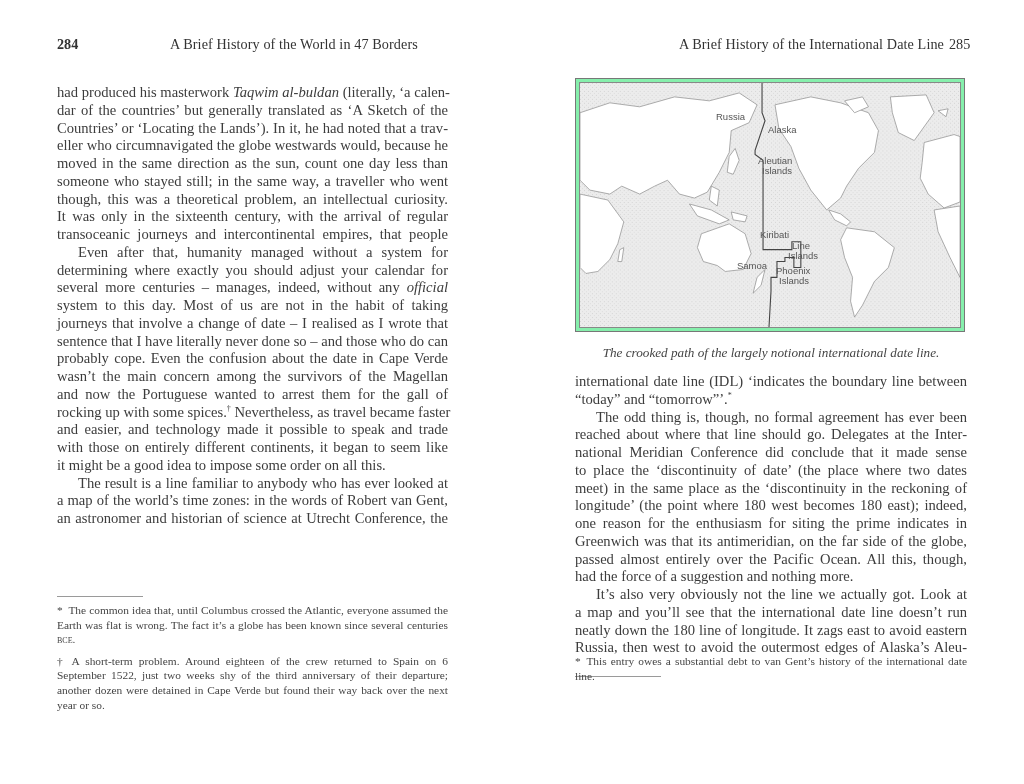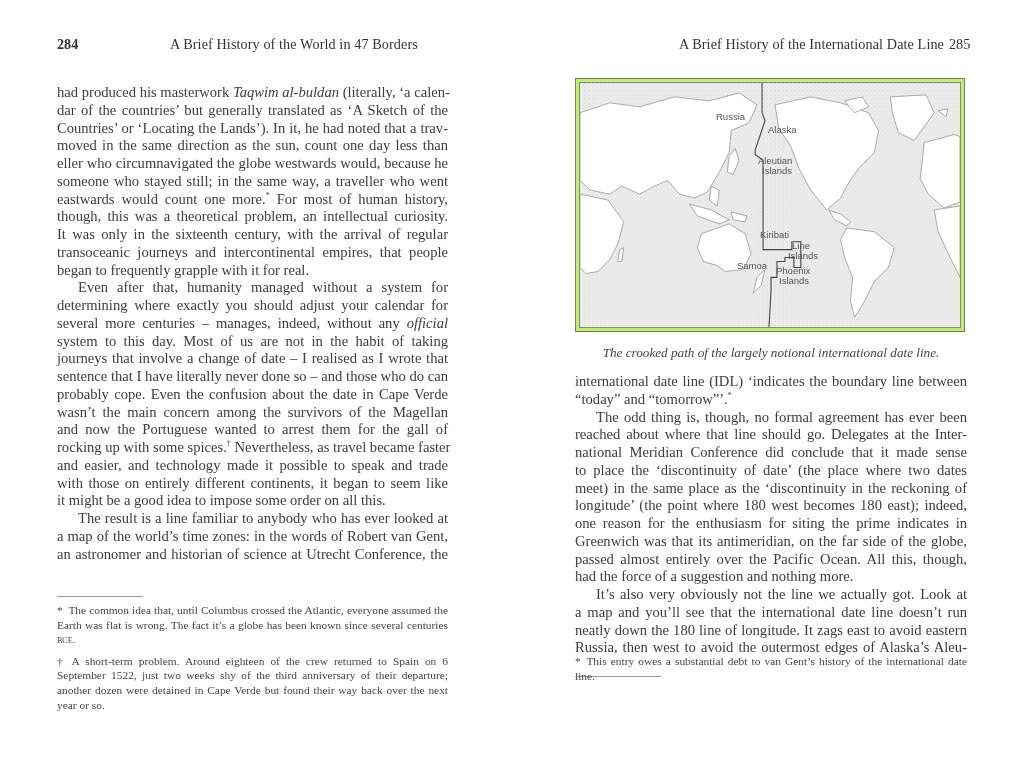--- a/index.html
+++ b/index.html
@@ -20,45 +20,43 @@
   .ln.ind { padding-left: 21px; }
   .it { font-style: italic; }
   .sc { font-variant: small-caps; font-size: 0.95em; margin-top: 8px; }
   sup.fn { font-size: 8px; vertical-align: 6px; line-height: 0; }
 
   .rule { position: absolute; height: 1px; background: #9a9a9a; width: 86px; }
 
   .footnotes { position: absolute; font-size: 11.4px; line-height: 14.6px; color: #444; }
   .footnotes .note { margin-bottom: 7px; }
 
-  .map-frame { position: absolute; left: 63px; top: 78px; width: 390px; height: 254px; border: 1px solid #777; box-sizing: border-box; padding: 3px; background:#bef264; }
+  .map-frame { position: absolute; left: 63px; top: 78px; width: 390px; height: 254px; border: 1px solid #777; box-sizing: border-box; padding: 3px; background:#86efac; }
   .map-inner { width: 100%; height: 100%; border: 1px solid #888; box-sizing: border-box; overflow: hidden; position: relative; }
   .map-inner svg { display: block; width: 100%; height: 100%; }
   .map-label { position: absolute; font-family: "Liberation Sans", "DejaVu Sans", sans-serif; font-size: 9.5px; color: #555; line-height: 10px; }
 
   .caption { position: absolute; top: 345px; left: 63px; width: 392px; text-align: center; font-style: italic; font-size: 13.2px; color: #444; }
 </style>
 </head>
 <body>
 
 <div class="page left">
   <div class="folio" style="left:57px;font-weight:bold;">284</div>
   <div class="running-head" style="left:133px;">A Brief History of the World in 47 Borders</div>
   <div class="body-text" id="left-body" style="left:57px; top:84px; width:391px;">
       <span class="ln">had produced his masterwork <span class="it">Taqwim al-buldan</span> (literally, ‘a calen-</span>
       <span class="ln">dar of the countries’ but generally translated as ‘A Sketch of the</span>
       <span class="ln">Countries’ or ‘Locating the Lands’). In it, he had noted that a trav-</span>
+      <span class="ln">eller who circumnavigated the globe westwards would, because he</span>
       <span class="ln">moved in the same direction as the sun, count one day less than</span>
-      <span class="ln">eller who circumnavigated the globe westwards would, because he</span>
       <span class="ln">someone who stayed still; in the same way, a traveller who went</span>
-      <span class="ln">eastwards would count one more.<sup class="fn">*</sup> For most of human history,</span>
       <span class="ln">though, this was a theoretical problem, an intellectual curiosity.</span>
       <span class="ln">It was only in the sixteenth century, with the arrival of regular</span>
       <span class="ln">transoceanic journeys and intercontinental empires, that people</span>
-      <span class="ln last">began to frequently grapple with it for real.</span>
       <span class="ln ind">Even after that, humanity managed without a system for</span>
       <span class="ln">determining where exactly you should adjust your calendar for</span>
       <span class="ln">several more centuries – manages, indeed, without any <span class="it">official</span></span>
       <span class="ln">system to this day. Most of us are not in the habit of taking</span>
       <span class="ln">journeys that involve a change of date – I realised as I wrote that</span>
       <span class="ln">sentence that I have literally never done so – and those who do can</span>
       <span class="ln">probably cope. Even the confusion about the date in Cape Verde</span>
       <span class="ln">wasn’t the main concern among the survivors of the Magellan</span>
       <span class="ln">and now the Portuguese wanted to arrest them for the gall of</span>
       <span class="ln">rocking up with some spices.<sup class="fn">†</sup> Nevertheless, as travel became faster</span>

